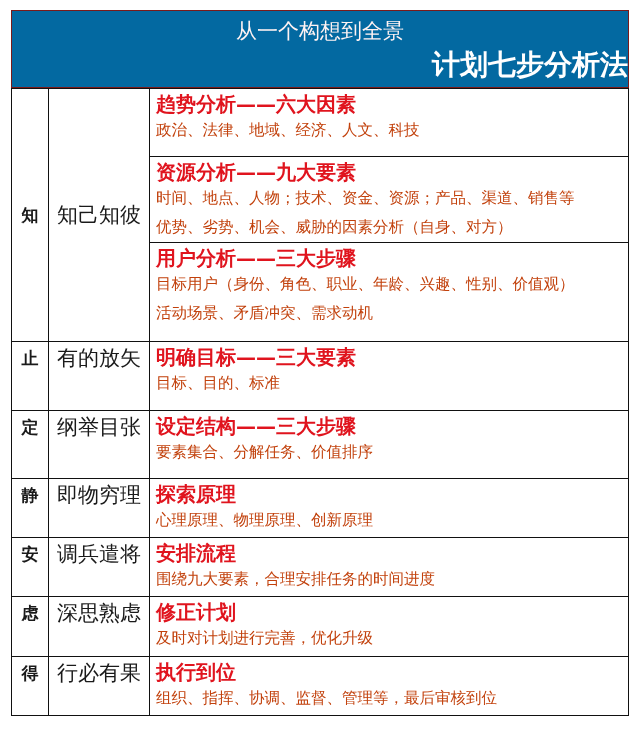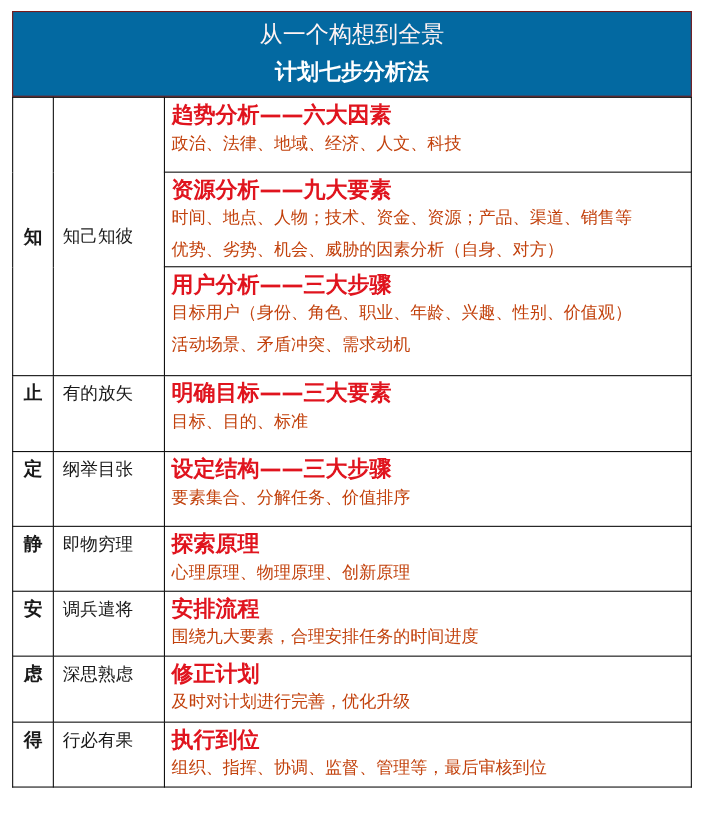--- a/index.html
+++ b/index.html
@@ -2,25 +2,25 @@
 <html><head>
 <meta charset="utf-8">
 <style>
   html, body { margin: 0; padding: 0; background: #ffffff; }
   body { width: 640px; height: 740px; position: relative; overflow: hidden;
          font-family: "DejaVu Sans", "Liberation Sans", sans-serif; color: #1a1a1a; }
   .sheet { position: absolute; left: 11px; top: 10px; width: 618px; }
   .header { background: #0369a1; border: 1px solid #7a1a1a; height: 78px; box-sizing: border-box;
             color: #ffffff; text-align: center; }
   .header .t1 { font-size: 21px; line-height: 24px; padding-top: 8px; color: #fff3f3; letter-spacing: 0px; }
-  .header .t2 { font-size: 20px; font-weight: bold; line-height: 24px; margin-top: 10px; }
+  .header .t2 { font-size: 28px; font-weight: bold; line-height: 24px; margin-top: 10px; text-align: right; }
   table.grid { border-collapse: collapse; width: 618px; table-layout: fixed; }
   table.grid td { border: 1.5px solid #111111; vertical-align: top; padding: 0; }
   td.c1 { width: 36px; text-align: center; font-weight: bold; font-size: 17px; }
-  td.c2 { width: 92px; font-size: 16px; padding-left: 8px !important; }
+  td.c2 { width: 92px; font-size: 21px; padding-left: 8px !important; }
   td.c3 { font-size: 16px; padding-left: 6px !important; }
   .lab { line-height: 28px; padding-top: 2px; }
   .c1.mid, .c2.mid { vertical-align: middle; }
   .title { color: #e0141e; font-weight: bold; font-size: 20px; line-height: 24px; padding-top: 3px; }
   .line { font-size: 15.5px; line-height: 29px; color: #c2410c; white-space: nowrap; }
 </style>
 </head>
 <body>
 
 <div class="sheet">

